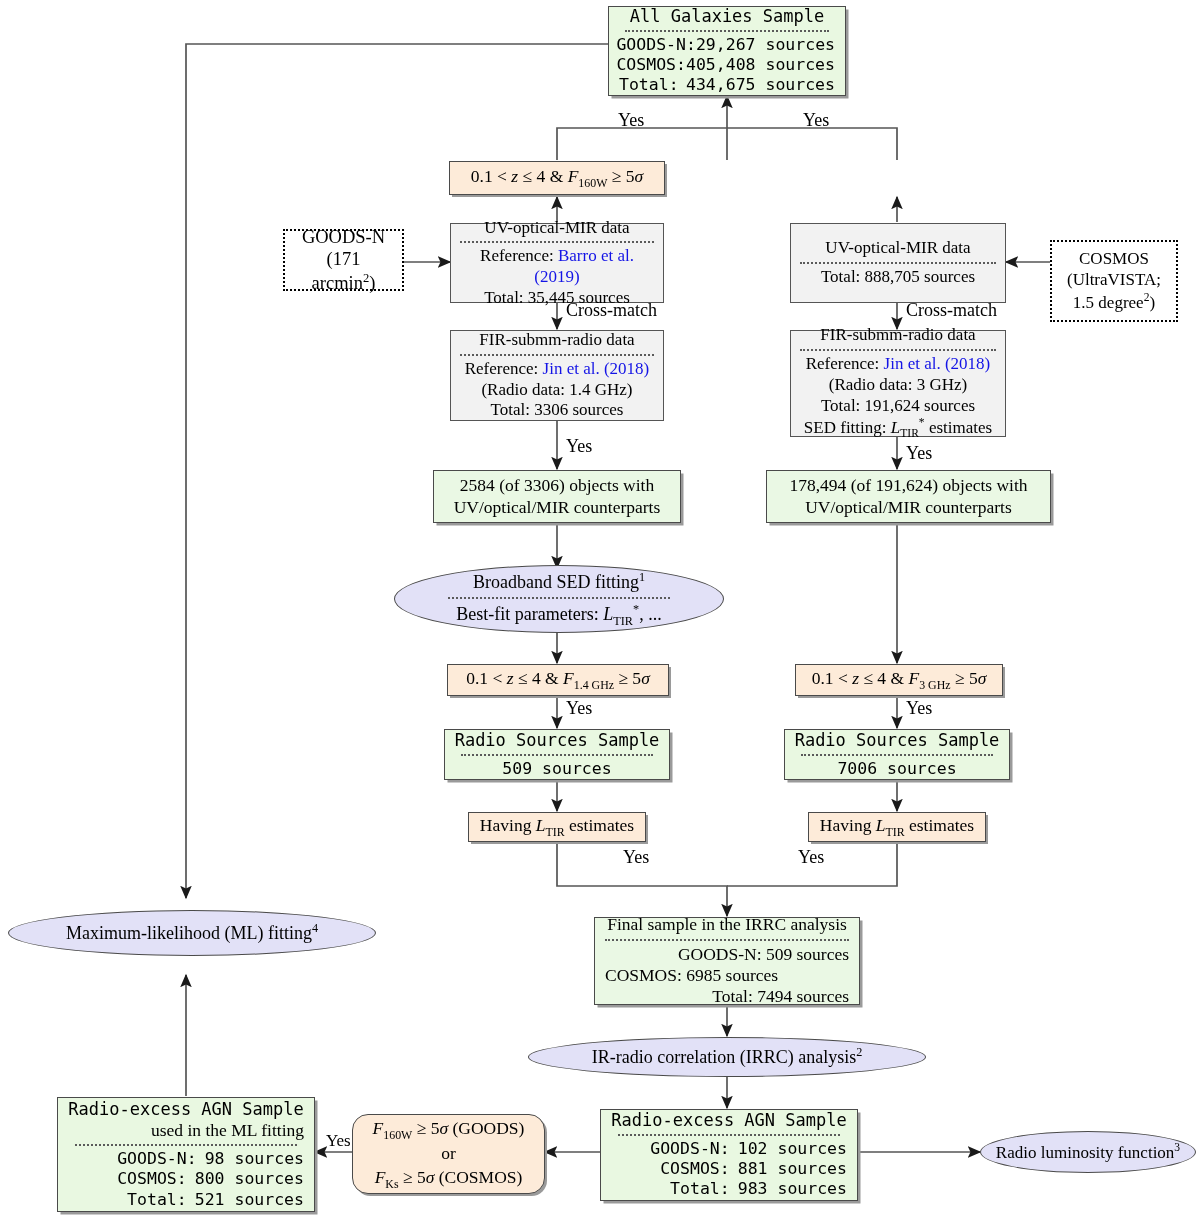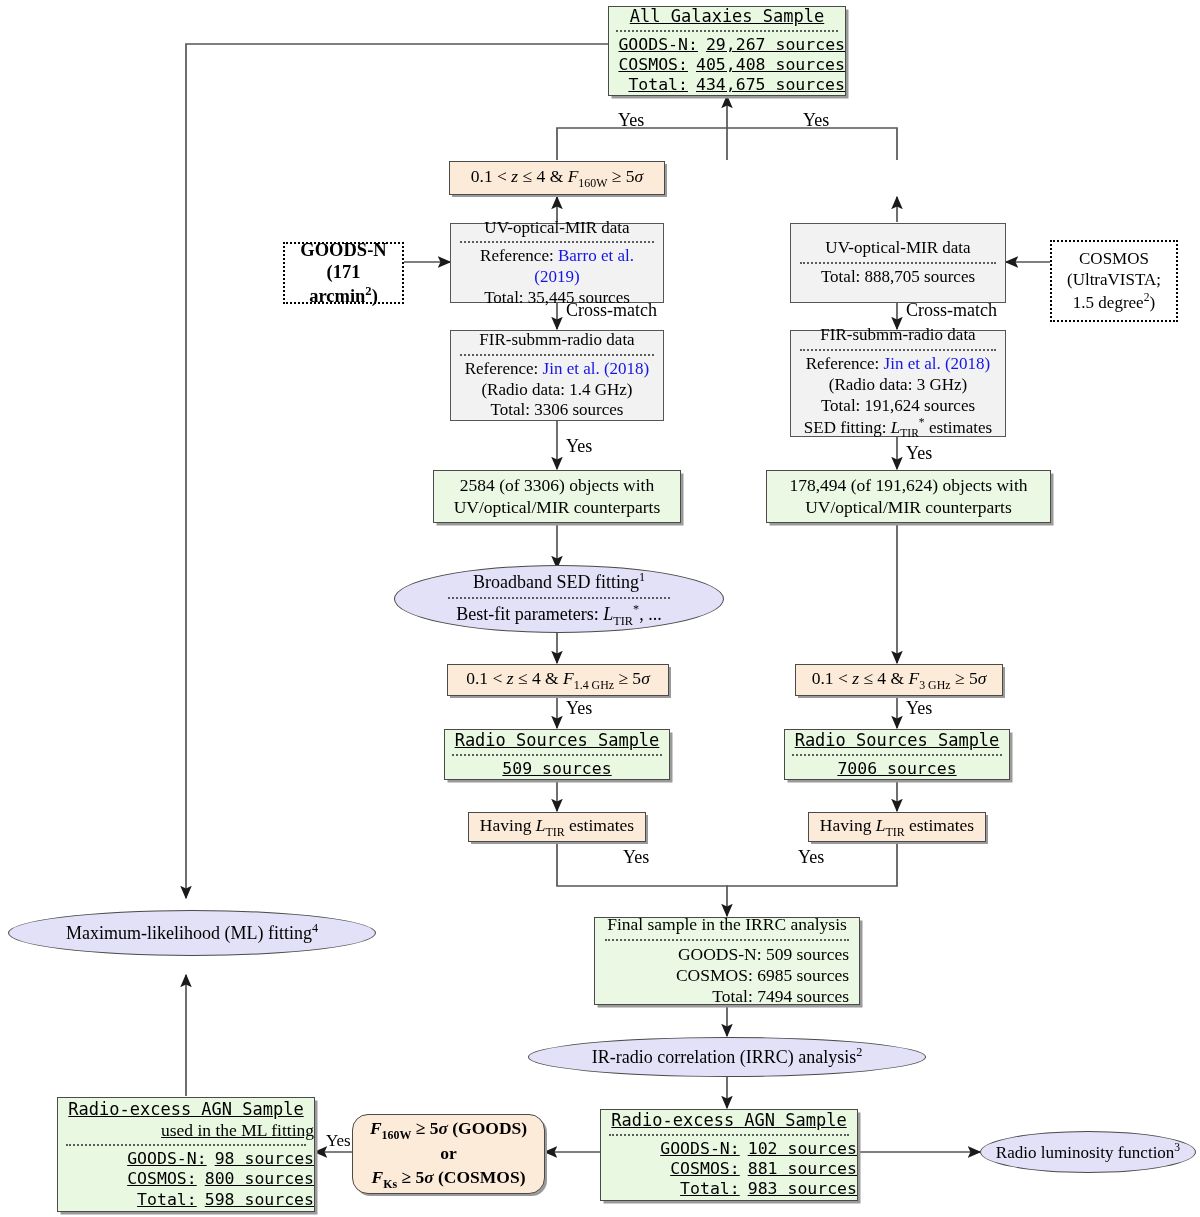--- a/index.html
+++ b/index.html
@@ -8,40 +8,40 @@
   #canvas{position:absolute;inset:0;width:1200px;height:1217px;}
   svg.wires{position:absolute;left:0;top:0;width:1200px;height:1217px;overflow:visible;}
 
   .node{position:absolute;box-sizing:border-box;display:flex;flex-direction:column;
         align-items:center;justify-content:center;text-align:center;line-height:1.22;}
 
   
   .sample{background:#e9f8e1;border:1.6px solid #4a4a4a;
           box-shadow:3px 3px 0 -0.5px #9a9a9a;
           font-family:"DejaVu Sans Mono","Liberation Mono",monospace;
-          font-size:16.5px;padding:6px 0;text-decoration:underline;}
+          font-size:16.5px;padding:6px 10px;}
   .sample .ttl{font-size:17px;white-space:nowrap;}
   .sample .rows{width:100%;}
   .sample .row{display:flex;justify-content:flex-end;white-space:pre;}
 
   
   .greenbox{background:#eaf8e4;border:1.4px solid #4a4a4a;
             box-shadow:3px 3px 0 -0.5px #9a9a9a;font-size:17.5px;padding:6px 10px;}
 
   
   .graybox{background:#f2f2f2;border:1.4px solid #555;font-size:17px;padding:5px 9px;}
 
   
   .dotbox{background:#fff;border:2.4px dotted #000;font-size:18.5px;padding:6px 10px;}
 
   
   .cond{background:#fdebd9;border:1.5px solid #4a4a4a;border-radius:0;
         box-shadow:2.5px 2.5px 0 -0.5px #9a9a9a;font-size:17.5px;padding:4px 11px;
         white-space:nowrap;}
-  .cond.multi{border-radius:16px;white-space:normal;line-height:1.35;font-weight:bold;}
+  .cond.multi{border-radius:16px;white-space:normal;line-height:1.35;}
 
   
   .ellipse{background:#e2e1f7;border:1.6px solid #4a4a4a;border-radius:50%;
            font-size:18px;padding:4px 14px;}
 
   .sep{border:0;border-top:2px dotted #5a5a5a;margin:3px 0 3px;width:100%;height:0;}
   .sep.w90{width:94%;}
 
   .lbl{position:absolute;font-size:18px;background:transparent;white-space:nowrap;}
   .blue{color:#1414e6;}
@@ -124,21 +124,21 @@
     </div>
   </div>
 
   <div class="lbl" style="left:618px;top:110px;">Yes</div>
   <div class="lbl" style="left:803px;top:110px;">Yes</div>
 
   <div class="node cond" style="left:449px;top:161px;width:216px;height:34px;">
     <span>0.1 &lt; <i>z</i> ≤ 4 &amp; <i>F</i><sub>160W</sub> ≥ 5<i>σ</i></span>
   </div>
 
-  <div class="node dotbox" style="left:283px;top:242px;width:121px;height:62px;font-weight:bold;">
+  <div class="node dotbox" style="left:283px;top:229px;width:121px;height:62px;">
     <div>GOODS-N</div>
     <div>(171 arcmin<sup>2</sup>)</div>
   </div>
   <div class="node dotbox" style="left:1050px;top:240px;width:128px;height:82px;font-size:17px;">
     <div>COSMOS</div>
     <div>(UltraVISTA;</div>
     <div>1.5 degree<sup>2</sup>)</div>
   </div>
 
   <div class="node graybox" style="left:450px;top:223px;width:214px;height:80px;">
@@ -233,21 +233,21 @@
   <div class="lbl" style="left:798px;top:847px;">Yes</div>
 
   <div class="node greenbox" style="left:594px;top:917px;width:266px;height:88px;font-size:17.5px;">
     <div>Final sample in the IRRC analysis</div>
     <hr class="sep">
     <div style="width:100%;">
       <div style="text-align:right;">
         <span>GOODS-N:</span>
         <span>509 sources</span>
       </div>
-      <div style="text-align:right;">
+      <div style="text-align:left;">
         <span>COSMOS:</span>
         <span>6985 sources</span>
       </div>
       <div style="text-align:right;">
         <span>Total:</span>
         <span>7494 sources</span>
       </div>
     </div>
   </div>
 
@@ -295,21 +295,21 @@
         <span>98 sources</span>
       </div>
       <div class="row">
         <span>COSMOS:</span>
         <span style="width:8px"></span>
         <span>800 sources</span>
       </div>
       <div class="row">
         <span>Total:</span>
         <span style="width:8px"></span>
-        <span>598 sources</span>
+        <span>521 sources</span>
       </div>
     </div>
   </div>
 
   <div class="node ellipse" style="left:8px;top:910px;width:368px;height:46px;">
     <span>Maximum-likelihood (ML) fitting<sup>4</sup></span>
   </div>
 
   <div class="node ellipse" style="left:980px;top:1131px;width:216px;height:42px;font-size:17px;justify-content:center;">
     <span>Radio luminosity function<sup>3</sup></span>

